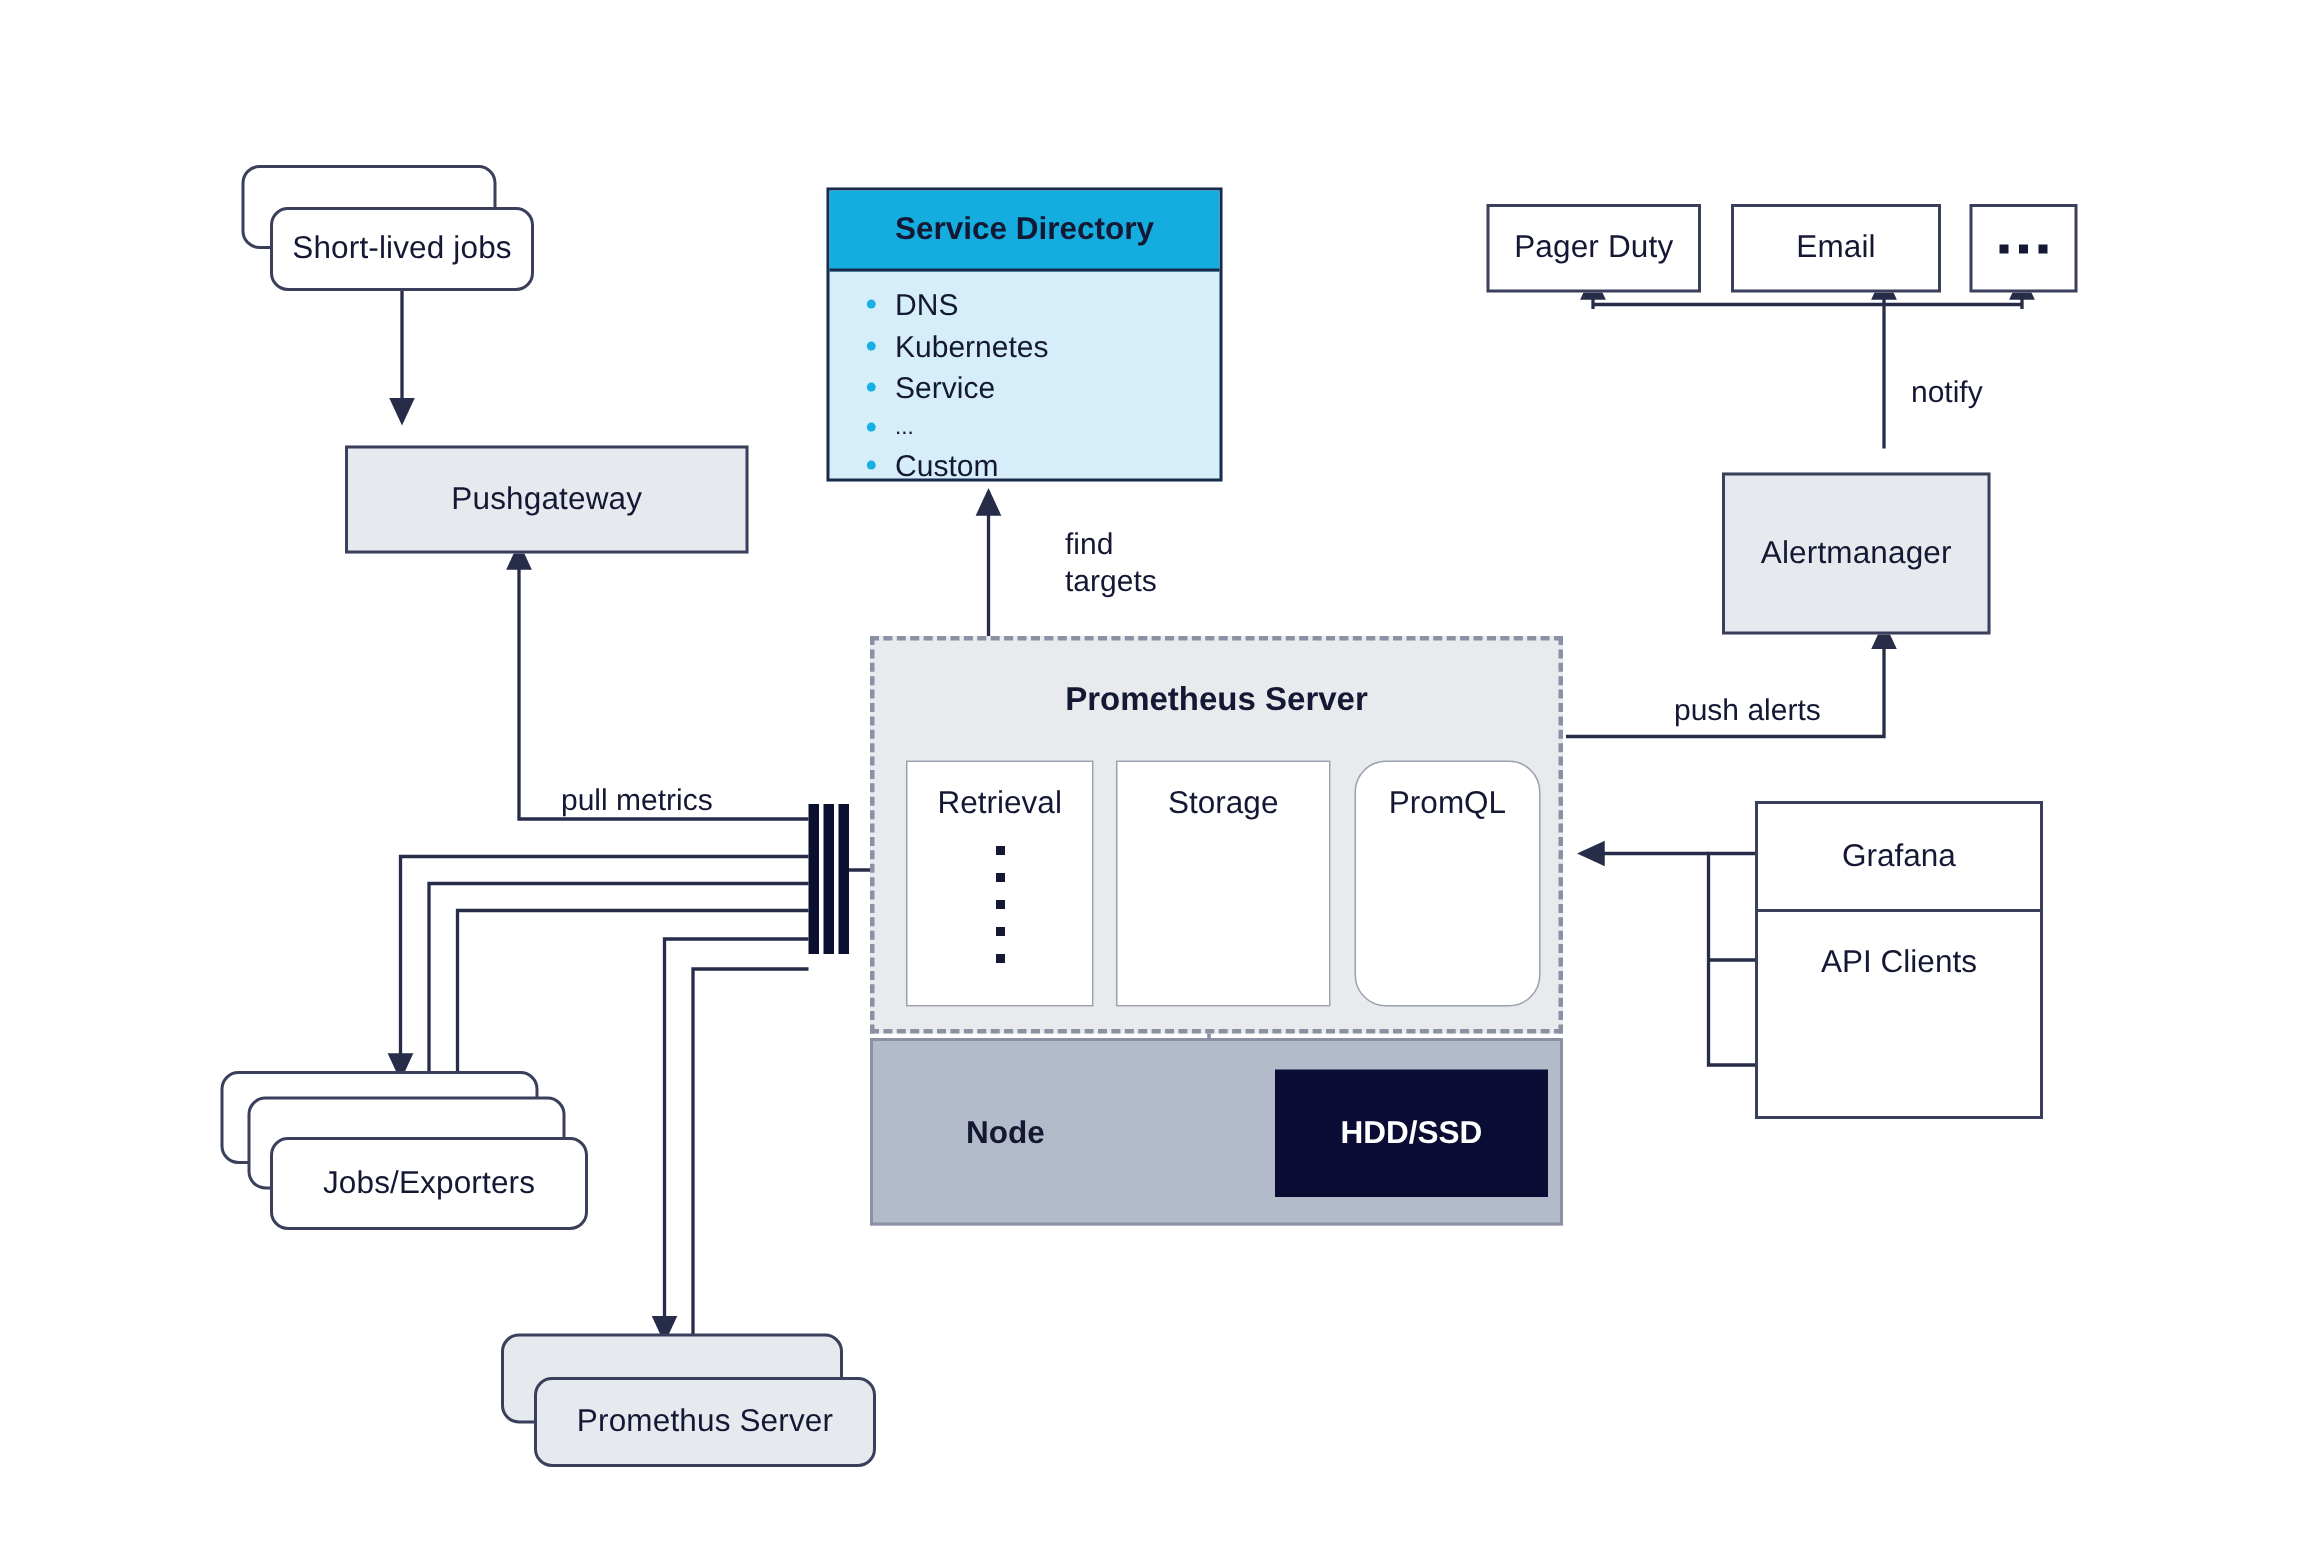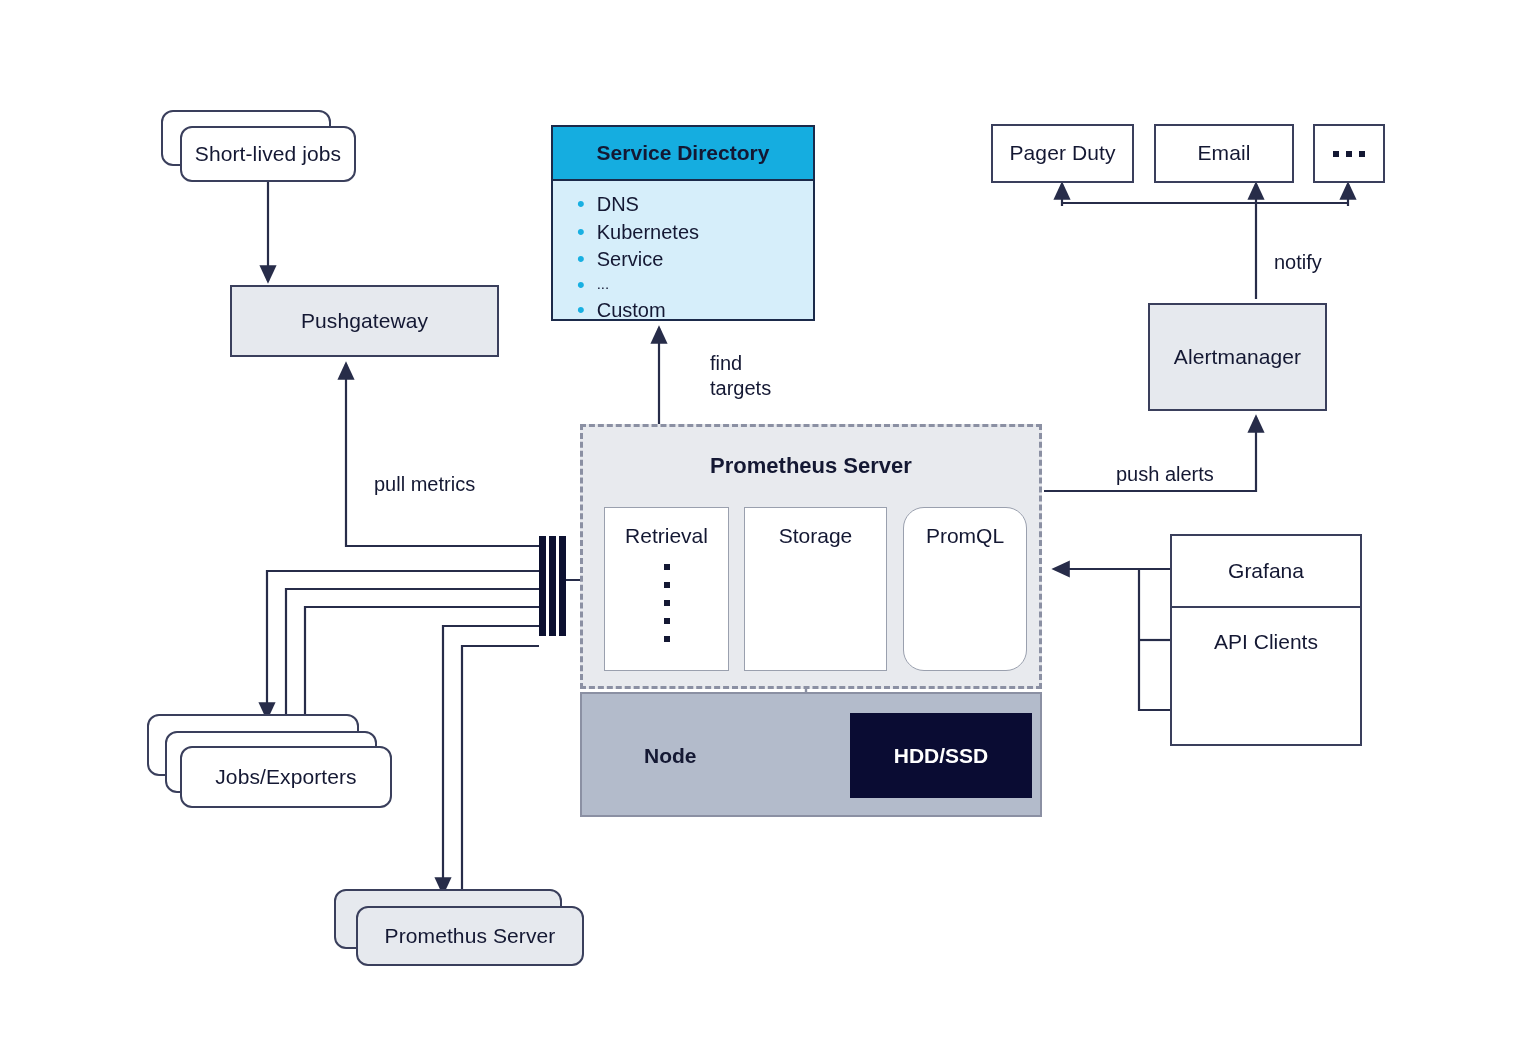--- a/index.html
+++ b/index.html
@@ -22,20 +22,21 @@
     position: absolute;
     box-sizing: border-box;
     display: flex;
     align-items: center;
     justify-content: center;
     color: #141833;
     font-size: 21px;
     letter-spacing: .1px;
     text-align: center;
     line-height: 1.25;
+    margin-top: 12px;
   }
   .box-white {
     background: #ffffff;
     border: 2px solid #3a3f5c;
   }
   .box-gray {
     background: #e6e9ee;
     border: 2px solid #3a3f5c;
   }
   .rounded {
@@ -318,21 +319,21 @@
       </div>
       <div class="sd-item">
         <span class="sd-bullet">•</span>
         <span class="sd-text">Custom</span>
       </div>
     </div>
   </div>
 
   <div class="edge-label" style="left:710px; top:351px;">find
 targets</div>
-  <div class="edge-label" style="left:374px; top:472px;">pull metrics</div>
+  <div class="edge-label" style="left:374px; top:522px;">pull metrics</div>
   <div class="edge-label" style="left:1116px; top:462px;">push alerts</div>
   <div class="edge-label" style="left:1274px; top:250px;">notify</div>
 
   <div class="bus-bar" style="left:539px; top:536px; height:100px;"></div>
   <div class="bus-bar" style="left:549px; top:536px; height:100px;"></div>
   <div class="bus-bar" style="left:559px; top:536px; height:100px;"></div>
 
   <div id="prometheus-server">
     <div id="ps-title">Prometheus Server</div>
 

